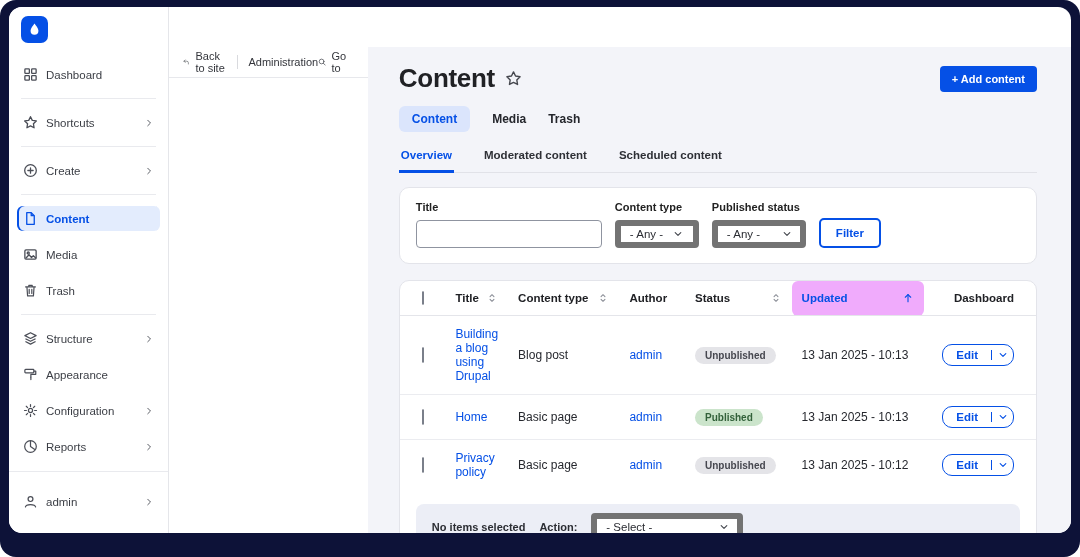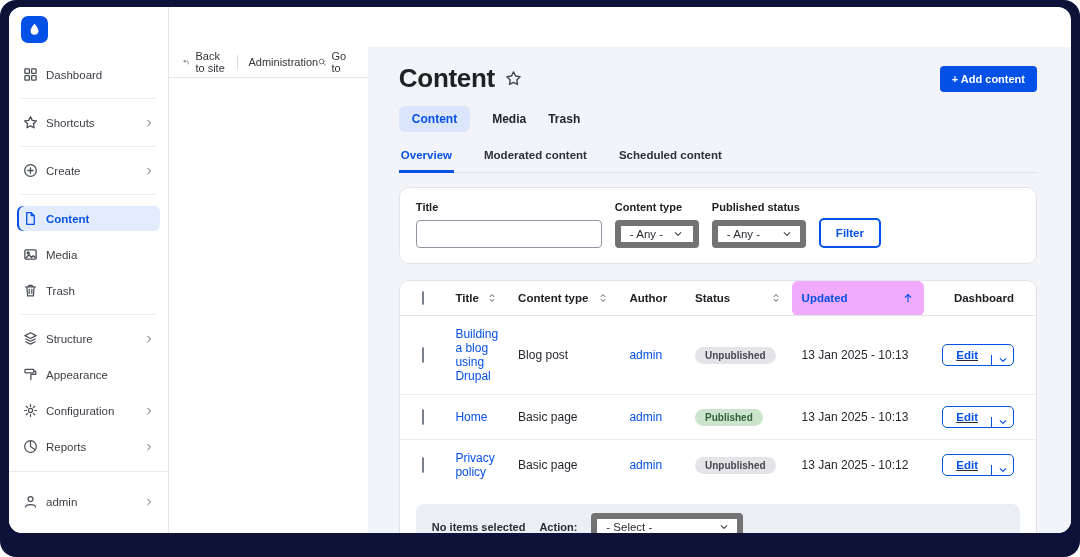--- a/index.html
+++ b/index.html
@@ -76,21 +76,21 @@
   .sort-ico { color:#8a8d96; display:flex; }
   .sort-ico svg { width:12px; height:12px; }
   th.updated { background:#f0abfc; color:#0550e6; border-radius:6px; border-bottom:1px solid #e4e5ea; }
   th.updated .sort-ico { color:#0550e6; }
   th.ops, td.ops { text-align:right; padding-right:22px; }
   .checkbox { width:15px; height:15px; border:1.5px solid #7a7f8a; border-radius:4px; background:#fff; cursor:pointer; }
   a.link { color:#0550e6; text-decoration:none; cursor:pointer; }
   .badge { display:inline-block; padding:3px 10px; border-radius:20px; font-size:10px; font-weight:700; }
   .badge--unpublished { background:#e4e4e8; color:#46474f; }
   .badge--published { background:#cbe4cb; color:#32613a; }
-  .btn-split { display:inline-flex; align-items:flex-end; border:1px solid #0550e6; border-radius:5px; overflow:hidden; background:#fff;text-decoration:underline; }
+  .btn-split { display:inline-flex; align-items:center; border:1px solid #0550e6; border-radius:10px; overflow:hidden; background:#fff; }
   .btn-split .seg-main { padding:4px 13px; font-size:11.5px; font-weight:600; color:#0550e6; cursor:pointer; }
   .btn-split .seg-toggle { width:22px; display:flex; align-items:center; justify-content:center; border-left:1px solid #0550e6; color:#0550e6; cursor:pointer; }
   .btn-split .seg-toggle svg { width:10px; height:10px; }
 
   .bulk-bar { margin:14px 16px 2px; background:#eceef6; border-radius:8px; display:flex; align-items:center; gap:14px; padding:9px 16px; font-size:11px; color:#2b2d33; }
   .bulk-bar .bold { font-weight:700; }
   .sel-action { width:152px; justify-content:space-between; background:#fff; }
   .btn-apply { background:#3061d5; color:#fff; border:none; border-radius:4px; font-size:11px; font-weight:600; padding:7px 12px; cursor:pointer; font-family:inherit; }
 </style>
 </head>

